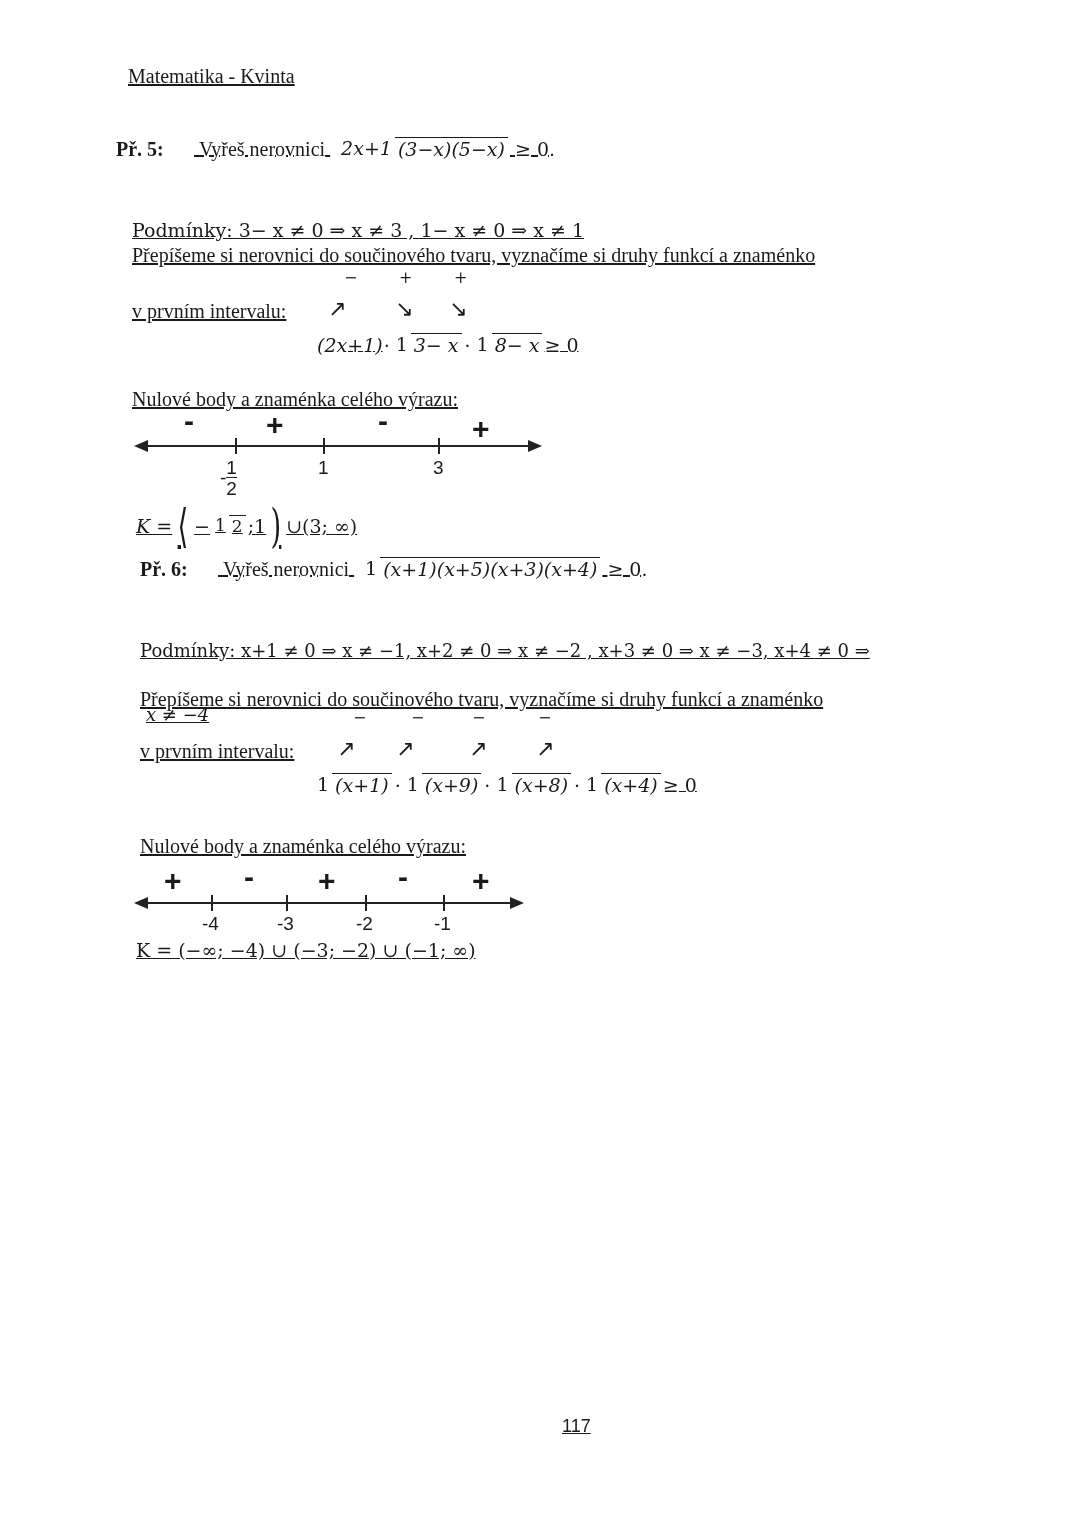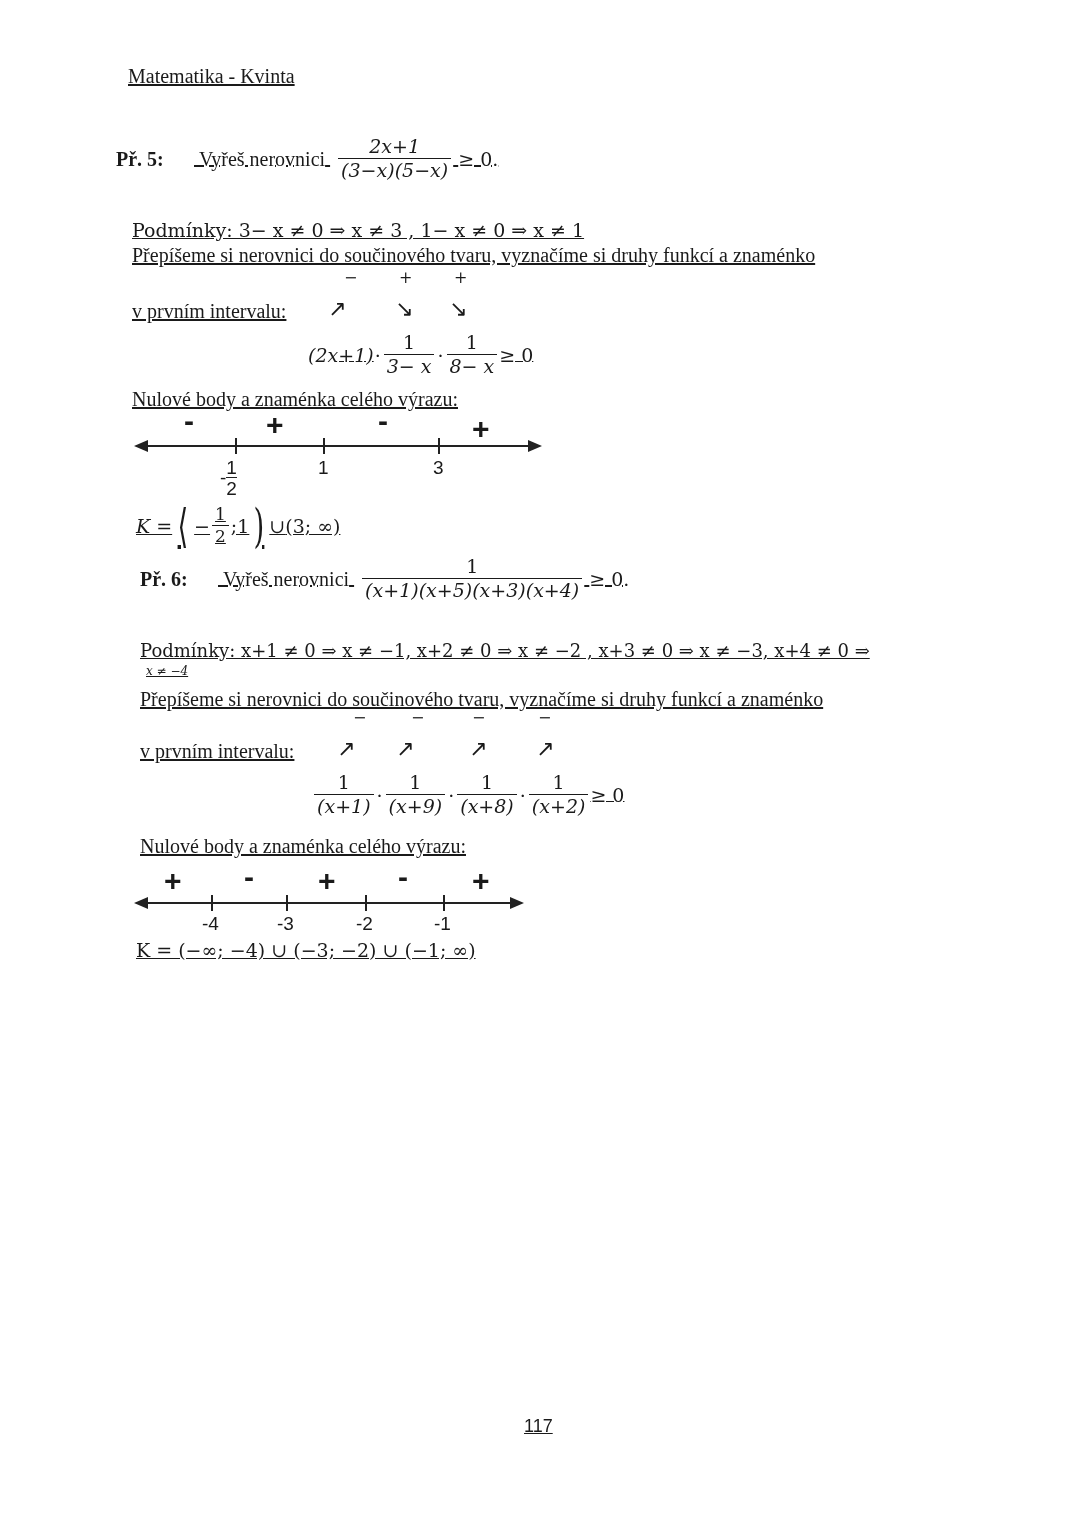--- a/index.html
+++ b/index.html
@@ -1,24 +1,24 @@
 <!DOCTYPE html>
 <html><head>
 <meta charset="utf-8">
 <style>
   html, body { margin: 0; padding: 0; background: #ffffff; }
   body { width: 1080px; height: 1527px; position: relative; overflow: hidden;
          font-family: "Liberation Serif", serif; color: #1a1a1a; }
   .abs { position: absolute; white-space: nowrap; text-decoration: underline; }
   .serif { font-family: "Liberation Serif", serif; font-size: 20px; }
   .math { font-family: "DejaVu Serif", serif; font-size: 19px; }
-  .sans { font-family: "Liberation Sans", sans-serif; }
+  .sans { font-family: "Liberation Sans", sans-serif; margin-left: 38px; }
   .i { font-style: italic; }
   .b { font-weight: bold; }
-  .frac { display: inline-flex; flex-direction: column; align-items: center; vertical-align: middle; margin: 0 2px; }
+  .frac { display: inline-flex; align-items: center; vertical-align: middle; margin: 0 2px; }
   .frac .num { padding: 0 3px; line-height: 1.15; }
   .frac .den { padding: 0 3px; border-top: 1.3px solid #1a1a1a; line-height: 1.25; }
   .dot { display: inline-block; margin: 0 1px; }
   .nl-sign { position: absolute; font-family: "Liberation Sans", sans-serif; font-weight: bold; font-size: 30px; }
   .nl-label { position: absolute; font-family: "Liberation Sans", sans-serif; font-size: 19px; }
   .sgn { position: absolute; font-family: "DejaVu Serif", serif; font-size: 16px; }
   .arr { position: absolute; font-family: "DejaVu Sans", sans-serif; font-size: 22px; }
 </style>
 </head>
 <body>
@@ -40,21 +40,21 @@
 
 <span class="sgn" style="left:344px; top:268px;">−</span>
 <span class="sgn" style="left:399px; top:268px;">+</span>
 <span class="sgn" style="left:454px; top:268px;">+</span>
 
 <div class="abs serif" style="left:132px; top:300px;">v prvním intervalu:</div>
 <span class="arr" style="left:328px; top:296px;">↗</span>
 <span class="arr" style="left:395px; top:296px;">↘</span>
 <span class="arr" style="left:449px; top:296px;">↘</span>
 
-<div class="abs math" style="left:308px; top:332px;">
+<div class="abs math" style="left:317px; top:332px;">
   <span class="i" style="vertical-align:middle;">(2x+1)</span><span class="dot" style="vertical-align:middle;">·</span><span class="frac">
       <span class="num">1</span>
       <span class="den i">3− x</span>
     </span><span class="dot" style="vertical-align:middle;">·</span><span class="frac">
       <span class="num">1</span>
       <span class="den i">8− x</span>
     </span><span style="vertical-align:middle;">≥ 0</span>
 </div>
 
 <div class="abs serif" style="left:132px; top:388px;">Nulové body a znaménka celého výrazu:</div>
@@ -101,21 +101,21 @@
   <span class="b" style="display:inline-block; width:78px; vertical-align:middle;">Př. 6:</span>
   <span style="vertical-align:middle;">Vyřeš nerovnici</span>
   <span class="frac math" style="margin-left:8px;">
     <span class="num">1</span>
     <span class="den i">(x+1)(x+5)(x+3)(x+4)</span>
   </span>
   <span class="math" style="vertical-align:middle;">≥ 0.</span>
 </div>
 
 <div class="abs math" style="left:140px; top:640px; font-size:18px;">Podmínky:  x+1 ≠ 0  ⇒  x ≠ −1,  x+2 ≠ 0  ⇒  x ≠ −2 ,  x+3 ≠ 0  ⇒  x ≠ −3,  x+4 ≠ 0  ⇒</div>
-<div class="abs math i" style="left:146px; top:664px; font-size:12px;">x ≠ −4</div>
+<div class="abs math i" style="left:146px; top:704px; font-size:18px;">x ≠ −4</div>
 <div class="abs serif" style="left:140px; top:688px;">Přepíšeme si nerovnici do součinového tvaru, vyznačíme si druhy funkcí a znaménko</div>
 
 <span class="sgn" style="left:353px; top:708px;">−</span>
 <span class="sgn" style="left:411px; top:708px;">−</span>
 <span class="sgn" style="left:472px; top:708px;">−</span>
 <span class="sgn" style="left:538px; top:708px;">−</span>
 
 <div class="abs serif" style="left:140px; top:740px;">v prvním intervalu:</div>
 <span class="arr" style="left:337px; top:736px;">↗</span>
 <span class="arr" style="left:396px; top:736px;">↗</span>
@@ -127,21 +127,21 @@
       <span class="num">1</span>
       <span class="den i">(x+1)</span>
     </span><span class="dot" style="vertical-align:middle;">·</span><span class="frac">
       <span class="num">1</span>
       <span class="den i">(x+9)</span>
     </span><span class="dot" style="vertical-align:middle;">·</span><span class="frac">
       <span class="num">1</span>
       <span class="den i">(x+8)</span>
     </span><span class="dot" style="vertical-align:middle;">·</span><span class="frac">
       <span class="num">1</span>
-      <span class="den i">(x+2)</span>
+      <span class="den i">(x+4)</span>
     </span><span style="vertical-align:middle;">≥ 0</span>
 </div>
 
 <div class="abs serif" style="left:140px; top:835px;">Nulové body a znaménka celého výrazu:</div>
 
 <div class="abs" style="left:132px; top:862px; width:400px; height:80px;">
   <svg width="400" height="40" style="position:absolute; left:0; top:26px;">
     <line x1="8" y1="15" x2="384" y2="15" stroke="#222" stroke-width="2.2"></line>
     <polygon points="2,15 16,9 16,21" fill="#222"></polygon>
     <polygon points="392,15 378,9 378,21" fill="#222"></polygon>

